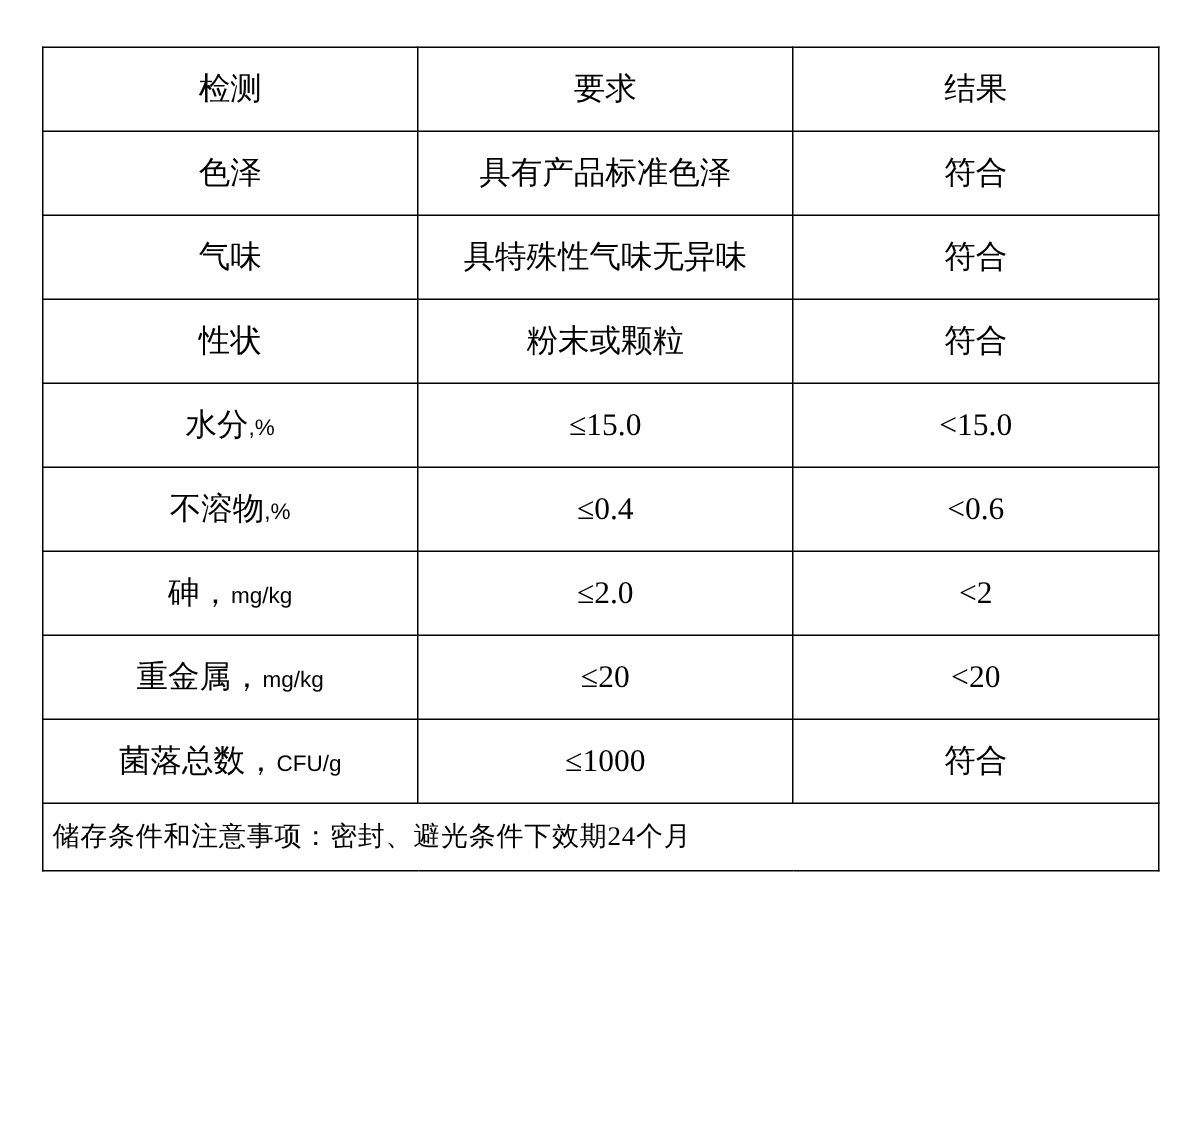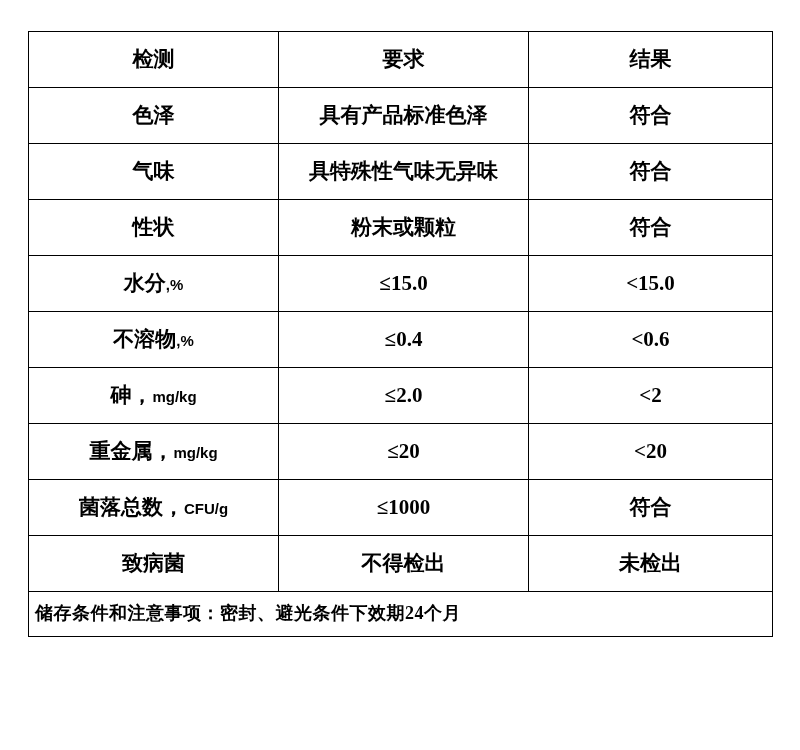--- a/index.html
+++ b/index.html
@@ -30,21 +30,20 @@
   }
   .spec-table td {
     border: 1.5px solid #000000;
     text-align: center;
     vertical-align: middle;
     font-size: 21px;
     line-height: 1.2;
     padding: 0;
     height: 55px;
     font-family: "Liberation Serif", "DejaVu Serif", serif;
-    font-weight: bold;
   }
   .col-a { width: 250px; }
   .col-b { width: 250px; }
   .col-c { width: 244px; }
 
   .unit {
     font-size: 15px;
     font-family: "Liberation Sans", sans-serif;
   }
   .cell-inner {
@@ -122,24 +121,19 @@
         <td><span class="cell-inner">≤20</span></td>
         <td><span class="cell-inner">&lt;20</span></td>
       </tr>
 
       <tr>
         <td><span class="cell-inner">菌落总数，</span><span class="unit">CFU/g</span></td>
         <td><span class="cell-inner">≤1000</span></td>
         <td><span class="cell-inner">符合</span></td>
       </tr>
 
-      <tr>
-        <td><span class="cell-inner">致病菌</span><span class="unit"></span></td>
-        <td><span class="cell-inner">不得检出</span></td>
-        <td><span class="cell-inner">未检出</span></td>
-      </tr>
 
       <tr class="note-row">
         <td colspan="3"><span class="note-text">储存条件和注意事项：密封、避光条件下效期24个月</span></td>
       </tr>
     </tbody>
   </table>
 </div>
 
 </body></html>

